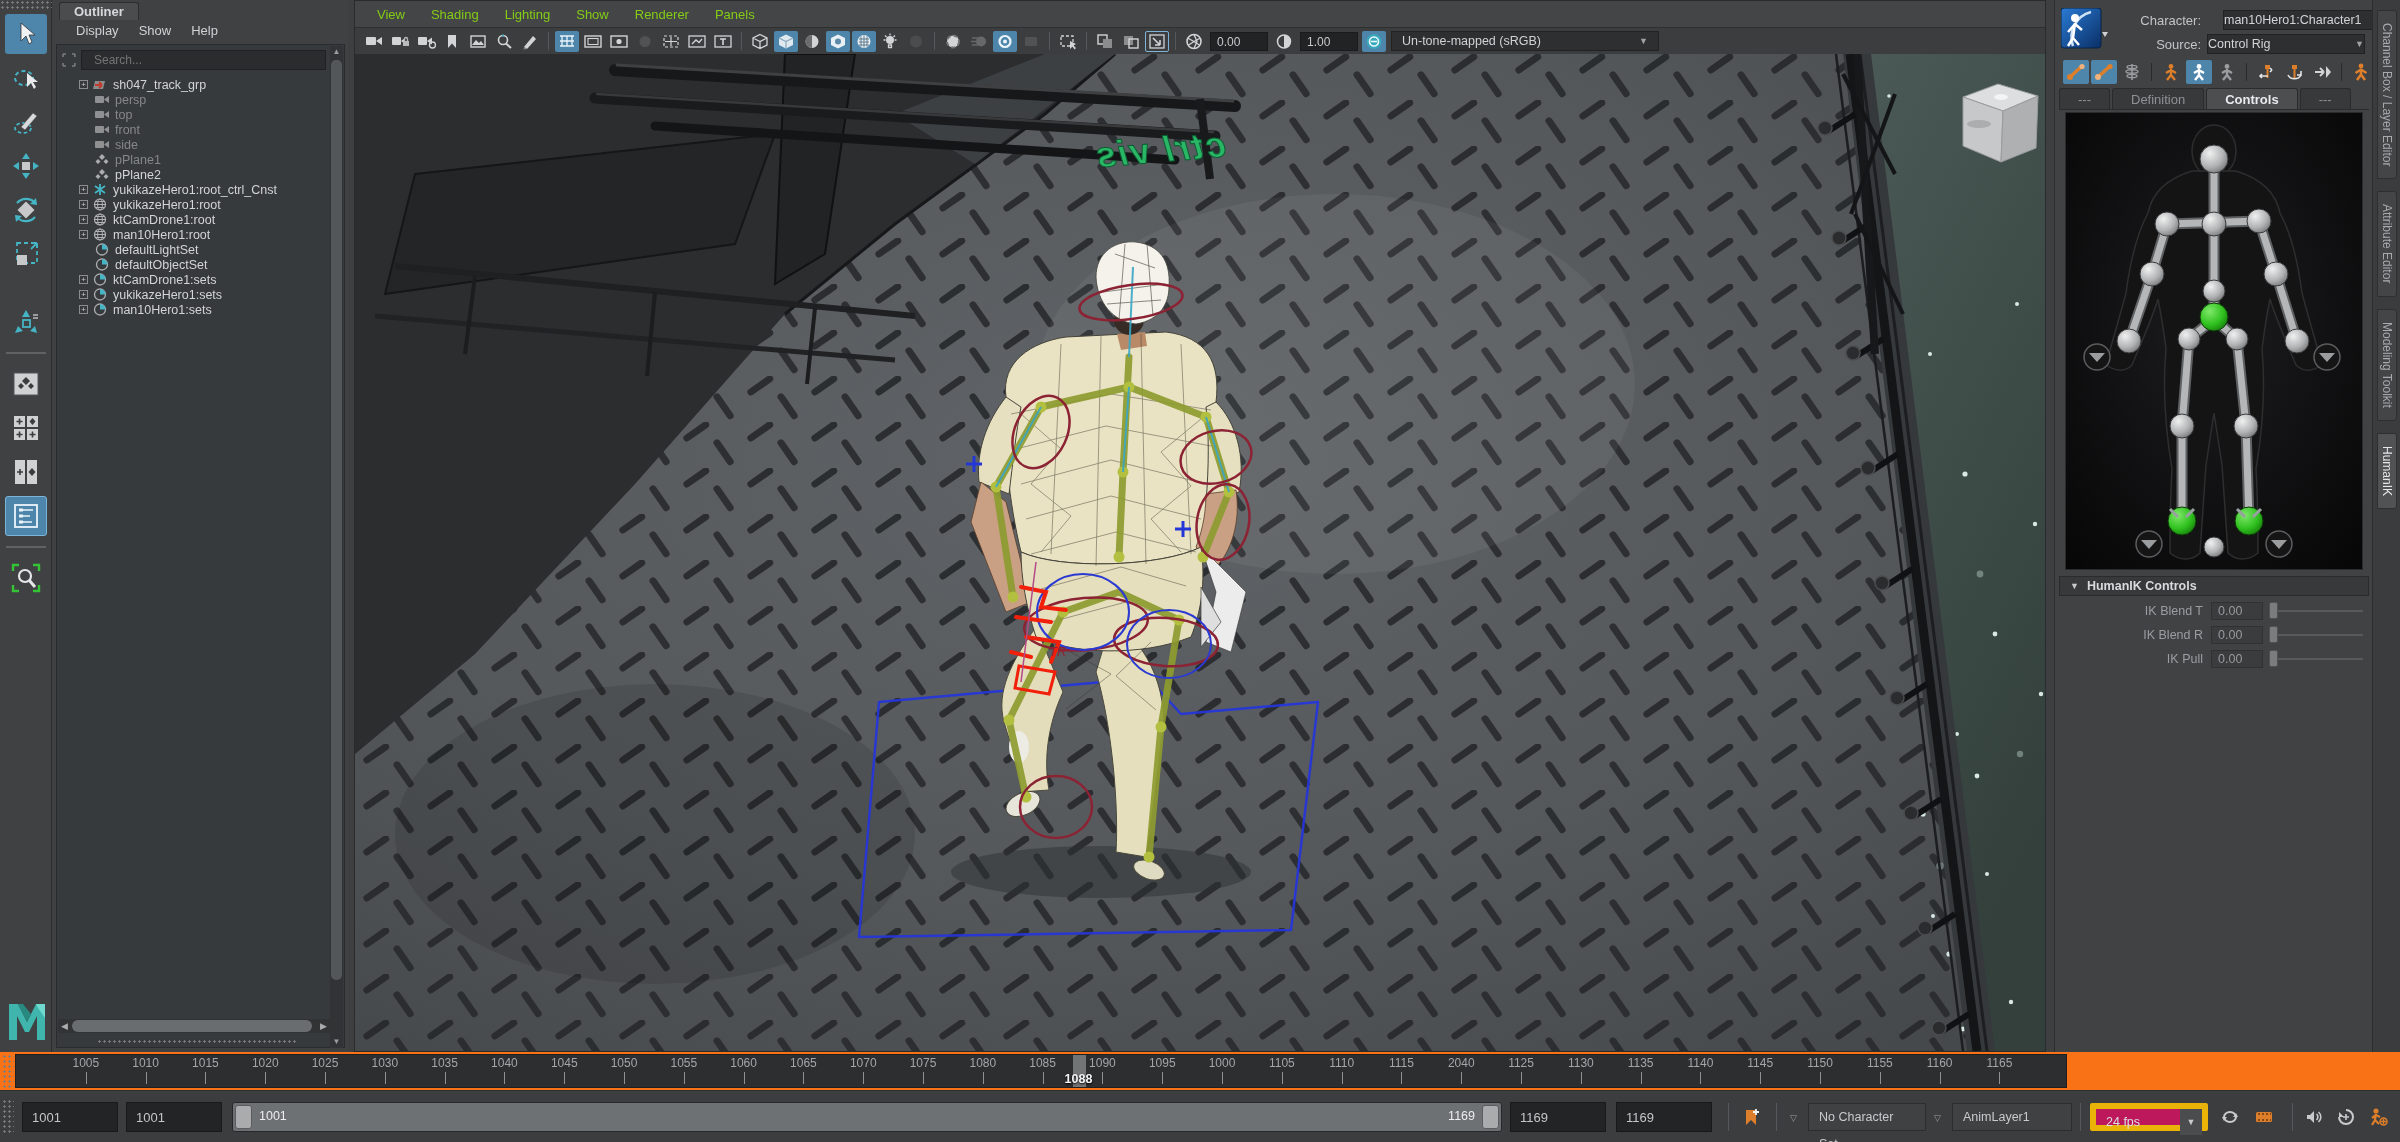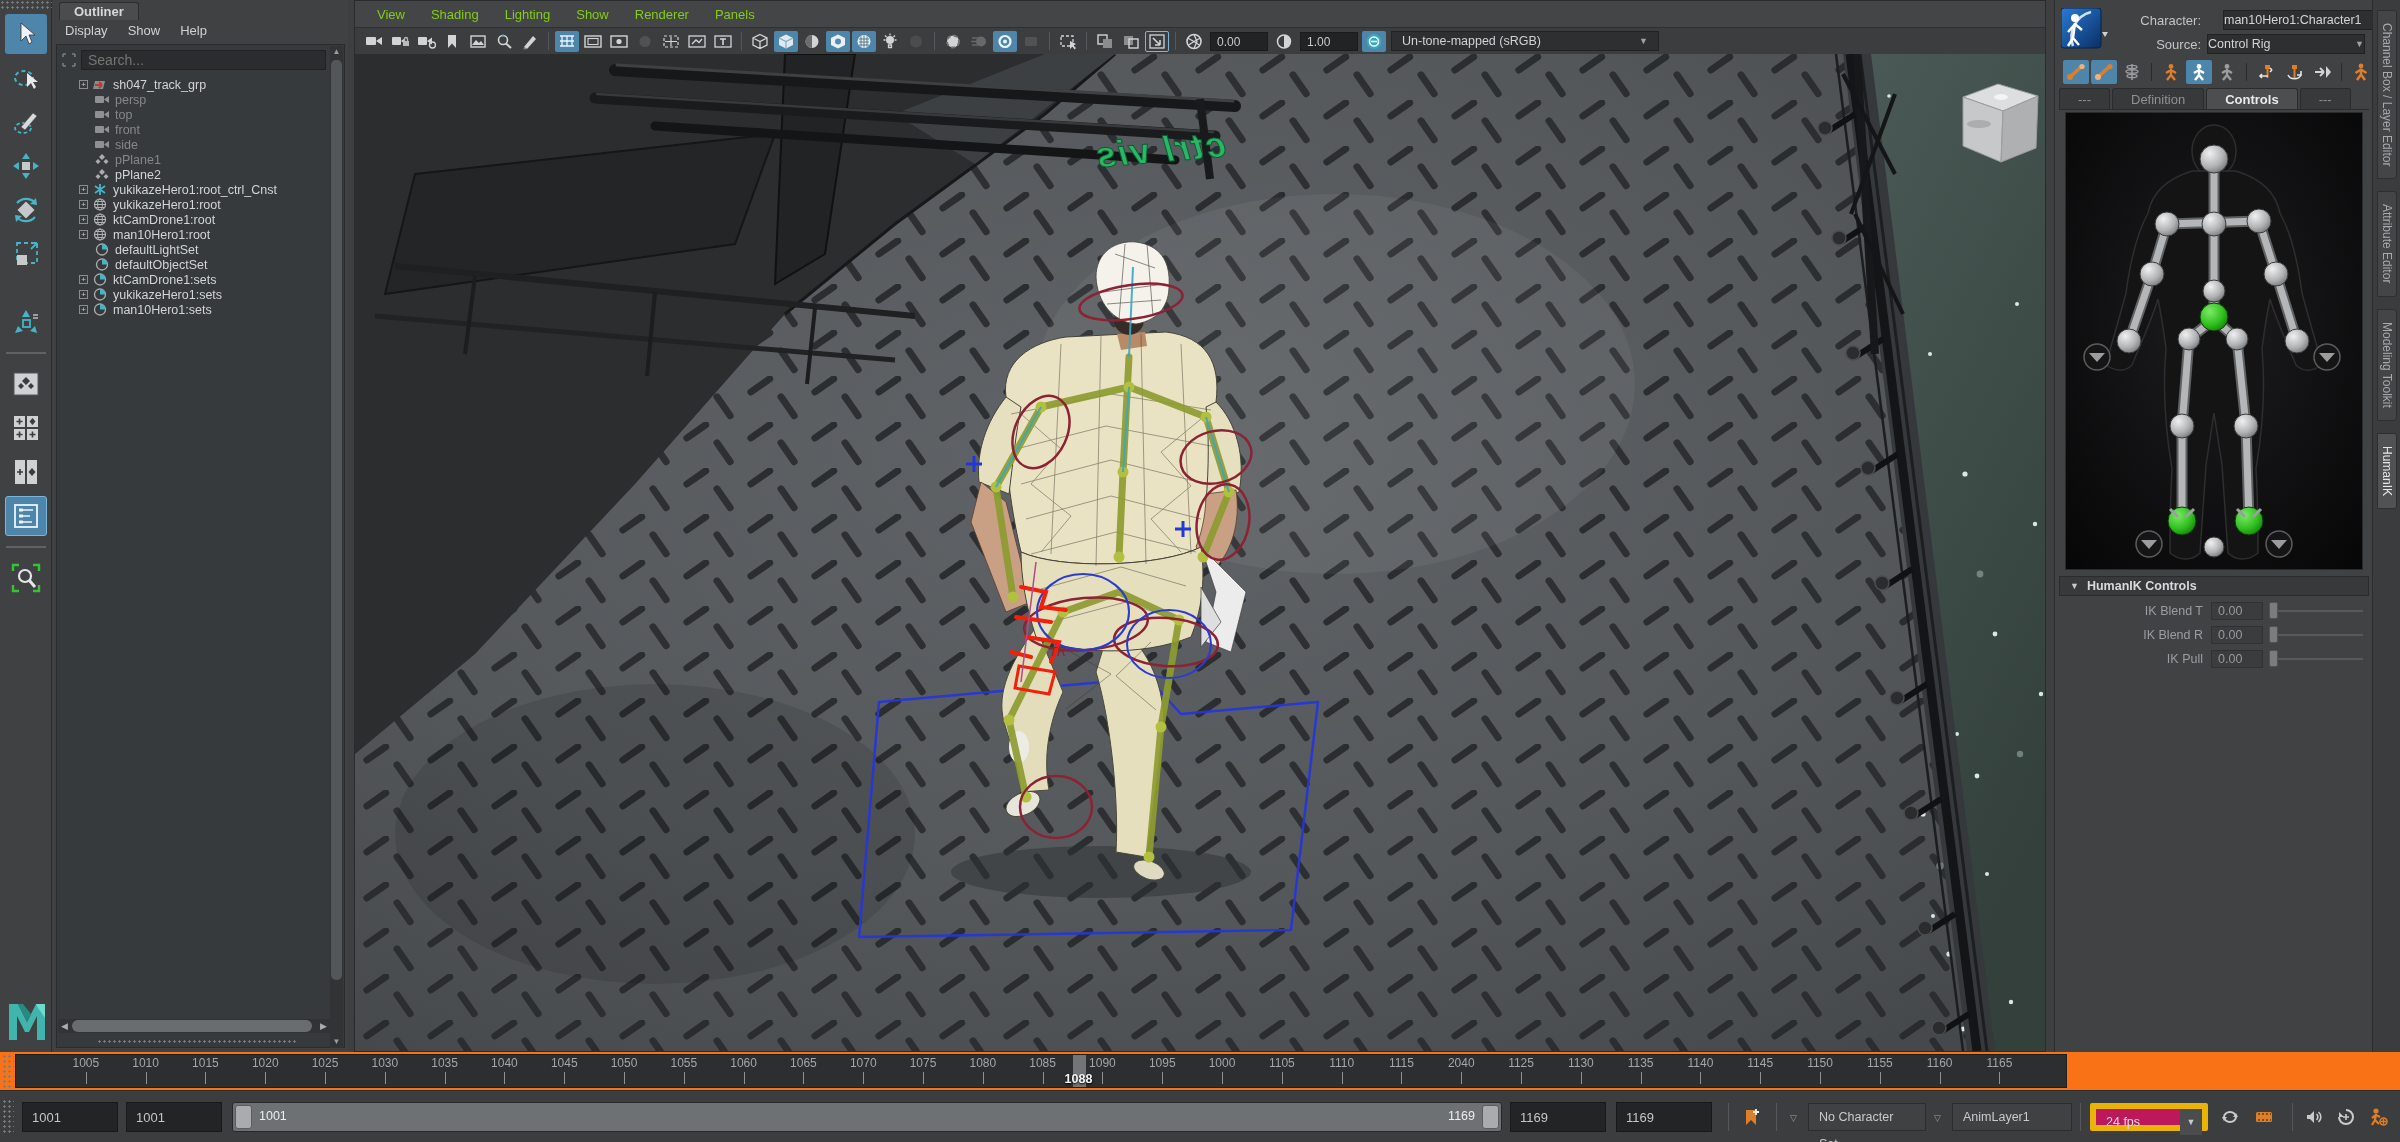--- a/index.html
+++ b/index.html
@@ -17,26 +17,26 @@
   .tool { width:42px; height:40px; display:flex; align-items:center; justify-content:center; border-radius:3px; margin:2px 0; cursor:pointer; }
   .tool.active { background:#4e86ab; }
   .tool.active-blue { background:#4e86ab; border:1px solid #79b6d9; }
   .tooldiv { width:40px; height:2px; background:#606264; margin:8px 0; }
   .toolgap { height:24px; }
   #maya-logo { position:absolute; left:5px; top:998px; width:44px; height:46px; }
 
   
   #outliner { position:absolute; left:53px; top:0; width:295px; height:1052px; background:#3f4143; }
   #outliner-tab { position:absolute; left:6px; top:2px; height:18px; padding:0 14px; background:#4a4c4e; border:1px solid #2c2d2f; border-bottom:none; border-radius:3px 3px 0 0; color:#d6d8da; font-size:13px; font-weight:bold; line-height:17px; }
-  #outliner-menus { position:absolute; left:4px; top:21px; display:flex; gap:4px; }
+  #outliner-menus { position:absolute; left:15px; top:21px; display:flex; gap:4px; }
   #outliner-menus span { padding:2px 8px; color:#cfd1d3; font-size:13px; cursor:pointer; }
   #outliner-body { position:absolute; left:3px; top:44px; width:289px; height:1004px; background:#373a3c; border:1px solid #2a2b2d; }
   #search-row { position:absolute; left:0; top:4px; width:100%; height:22px; display:flex; align-items:center; }
   #search-filter { width:24px; height:20px; display:flex; align-items:center; justify-content:center; opacity:.8; }
-  #search-input { flex:1; height:20px; background:#2a2c2e; border:1px solid #202122; color:#bfc1c3; font-size:14px; padding:0 6px; font-family:"Liberation Sans",sans-serif; }
+  #search-input { flex:1; height:20px; background:#2a2c2e; border:1px solid #202122; color:#bfc1c3; font-size:12px; padding:0 12px; font-family:"Liberation Sans",sans-serif; }
   #search-arrow { width:18px; height:20px; display:flex; align-items:center; justify-content:center; color:#9a9c9e; font-size:9px; cursor:pointer; }
   #outliner-list { position:absolute; left:0; top:32px; width:100%; }
   .oitem { display:flex; align-items:center; height:15px; cursor:pointer; }
   .oitem .expand { width:9px; height:9px; margin-left:22px; margin-right:4px; border:1px solid #8a8c8e; color:#caccce; font-size:8px; line-height:7px; text-align:center; flex:0 0 auto; }
   .oitem .noexpand { width:15px; margin-left:22px; flex:0 0 auto; }
   .oitem .oicon { width:16px; height:13px; margin-right:5px; flex:0 0 auto; }
   .oitem .olabel { font-size:12.5px; color:#d2d4d6; white-space:nowrap; }
   .oitem.dim .olabel { color:#85878a; }
   
   #ovscroll { position:absolute; right:1px; top:1px; width:13px; height:1002px; background:#313335; }

